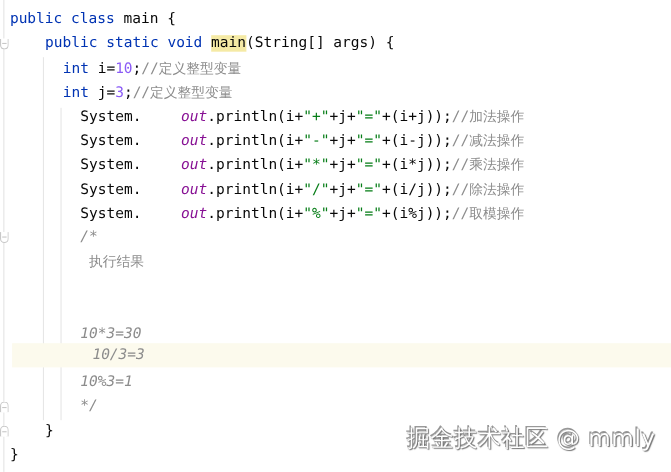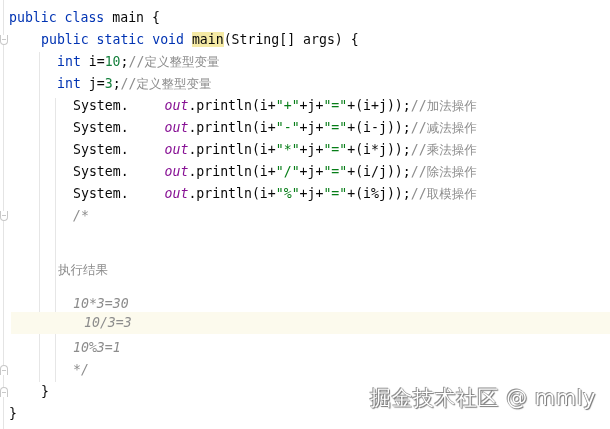--- a/index.html
+++ b/index.html
@@ -23,21 +23,21 @@
   .fold::after {
     content: ""; position: absolute; left: 1px; right: 1px; top: 4px; height: 1px; background: #c8c8c8;
   }
   .line {
     position: absolute; left: 0; width: 610px; height: 22px; line-height: 22px;
     font-size: 13.2px; white-space: pre; color: #080808; letter-spacing: 0;
   }
   .line.current { background: #fcfaed; }
   .code { position: absolute; top: 0; }
   .kw { color: #0033b3; }
-  .num { color: #15803d; }
+  .num { color: #8b5cf6; }
   .str { color: #067d17; }
   .fld { color: #871094; font-style: italic; margin-left: 36px; }
   .cmt { color: #8c8c8c; }
   .cmt-it { color: #8c8c8c; font-style: italic; }
   .cjk { font-family: "DejaVu Sans", sans-serif; font-size: 12.5px; color: #8c8c8c; }
   .hl { background: #f5eaa5; }
   .watermark {
     position: absolute; right: 14px; top: 384px;
     font-family: "DejaVu Sans", sans-serif; font-size: 21px; color: #ffffff;
     text-shadow: 0 0 1px #555, 1px 1px 1px #777, -1px -1px 0 #999;
@@ -87,21 +87,21 @@
     <span class="code" style="left:73px;"><span>System.</span><span class="fld">out</span><span>.println(i+</span><span class="str">"/"</span><span>+j+</span><span class="str">"="</span><span>+(i/j));</span><span class="cmt">//</span><span class="cjk">除法操作</span></span>
   </div>
   <div class="line" style="top:183px;">
     <span class="code" style="left:73px;"><span>System.</span><span class="fld">out</span><span>.println(i+</span><span class="str">"%"</span><span>+j+</span><span class="str">"="</span><span>+(i%j));</span><span class="cmt">//</span><span class="cjk">取模操作</span></span>
   </div>
 
   <div class="line" style="top:205px;">
     <span class="code cmt-it" style="left:73px;">/*</span>
   </div>
   <div class="line" style="top:227px;">
-    <span class="code cjk" style="left:58px;margin-top:32px;">执行结果</span>
+    <span class="code cjk" style="left:81px;">执行结果</span>
   </div>
   <div class="line" style="top:293px;">
     <span class="code cmt-it" style="left:73px;">10*3=30</span>
   </div>
   <div class="line current" style="top:312px;margin-left:11px;">
     <span class="code cmt-it" style="left:73px;">10/3=3</span>
   </div>
   <div class="line" style="top:337px;">
     <span class="code cmt-it" style="left:73px;">10%3=1</span>
   </div>

